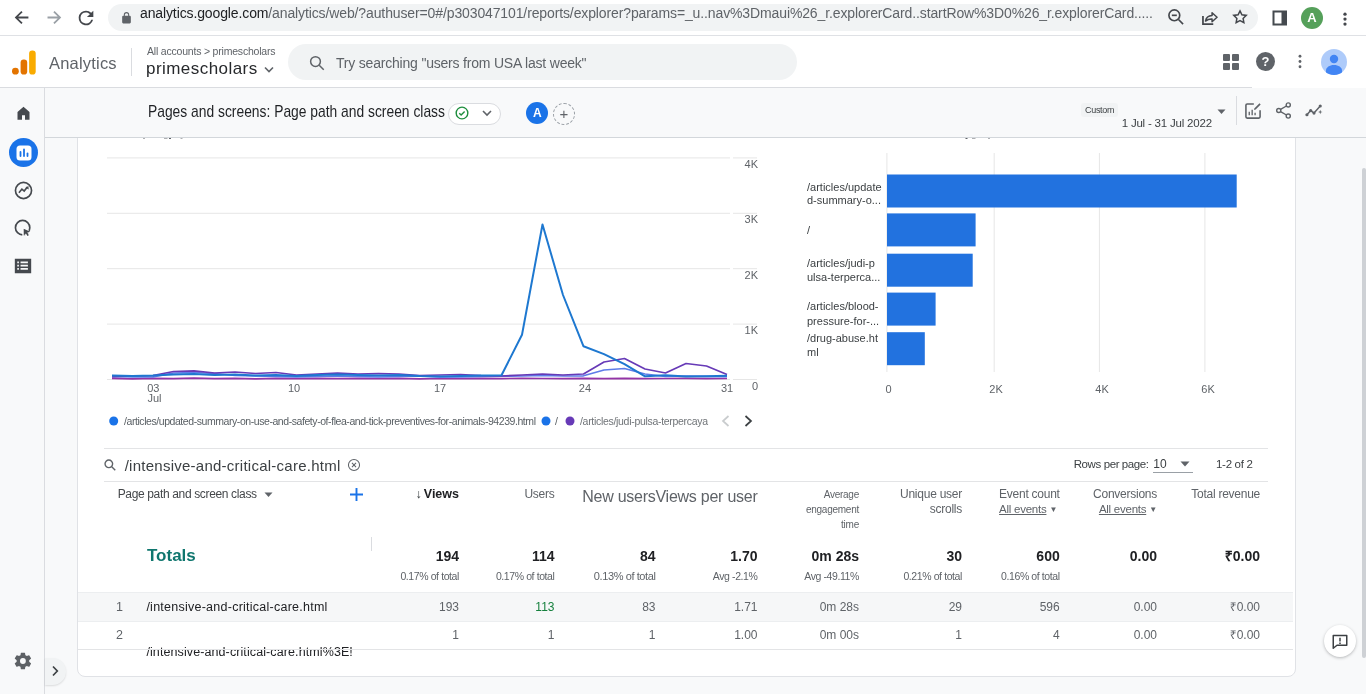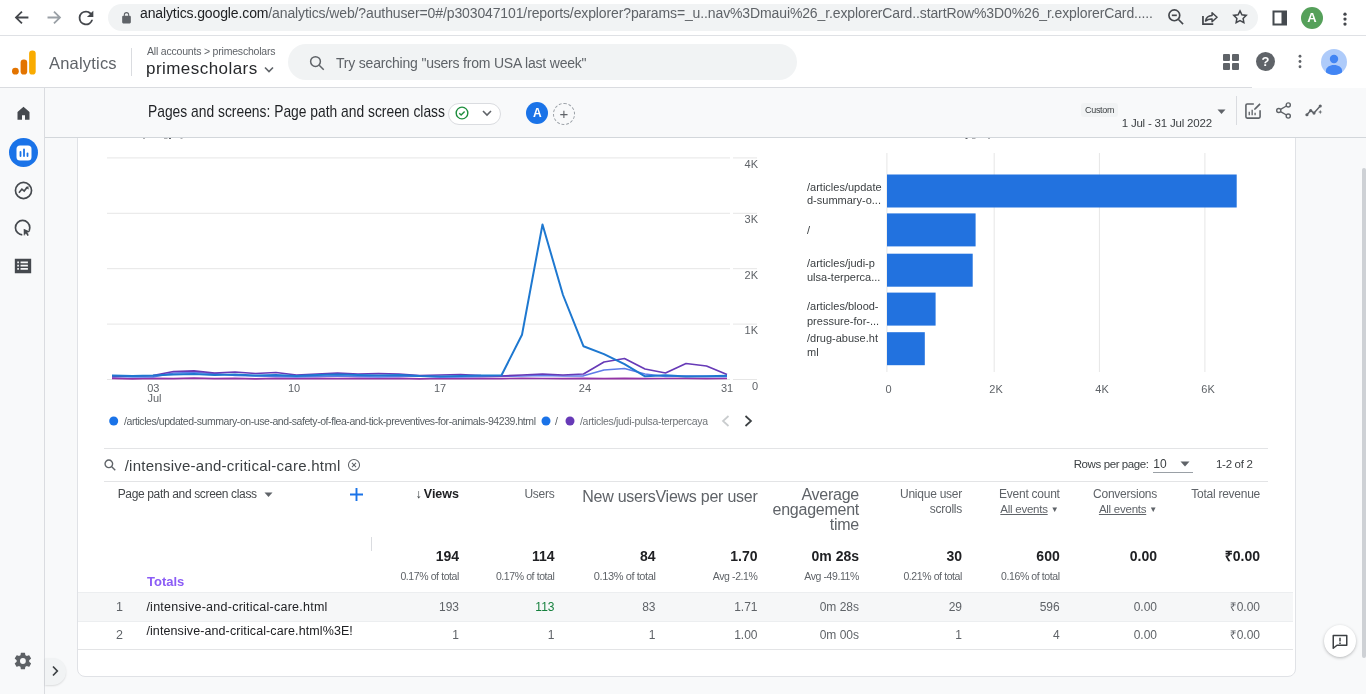--- a/index.html
+++ b/index.html
@@ -129,27 +129,27 @@
 <svg class="ab" style="left:186px;top:364.5px" width="9" height="6" viewBox="0 0 9 6">
         <path d="M0.5 0.5L4.5 5 8.5 0.5z" fill="#5f6368"></path>
       </svg>
 <svg class="ab" style="left:271px;top:359.5px" width="15" height="15" viewBox="0 0 15 15">
         <path d="M7.5 1v13M1 7.5h13" stroke="#1a73e8" stroke-width="1.9"></path>
       </svg>
 <div class="txt" style="right:836px;top:359.6px;font-size:12.5px;color:#202124;font-weight:700;"><span style="font-weight:400;color:#3c4043;font-size:12.5px;padding-right:2px;">↓</span>Views</div>
 <div class="txt" style="right:740.5px;top:359.6px;font-size:12px;letter-spacing:-0.25px;color:#5f6368;">Users</div>
 <div class="txt" style="right:639.5px;top:359.6px;font-size:16px;letter-spacing:-0.25px;color:#5f6368;">New users</div>
 <div class="txt" style="right:537.5px;top:359.6px;font-size:16px;letter-spacing:-0.25px;color:#5f6368;">Views per user</div>
-<div class="ab" style="right:436px;top:359.6px;font-size:16px;letter-spacing:-0.25px;color:#5f6368;text-align:right;line-height:15px;">Average<br>engagement<br>time</div>
+<div class="ab" style="right:436px;top:359.6px;font-size:10px;letter-spacing:-0.25px;color:#5f6368;text-align:right;line-height:15px;">Average<br>engagement<br>time</div>
 <div class="ab" style="right:333px;top:359.6px;font-size:12px;letter-spacing:-0.25px;color:#5f6368;text-align:right;line-height:15px;">Unique user<br>scrolls</div>
-<div class="ab" style="right:235.3px;top:359.6px;font-size:12px;letter-spacing:-0.25px;color:#5f6368;text-align:center;line-height:15px;">Event count<br><span style="font-size:11.5px;text-decoration:underline;">All events</span> <span style="font-size:8px;vertical-align:1px;">▼</span></div>
+<div class="ab" style="right:235.3px;top:359.6px;font-size:12px;letter-spacing:-0.25px;color:#5f6368;text-align:left;line-height:15px;">Event count<br><span style="font-size:11.5px;text-decoration:underline;">All events</span> <span style="font-size:8px;vertical-align:1px;">▼</span></div>
 <div class="ab" style="right:138px;top:359.6px;font-size:12px;letter-spacing:-0.25px;color:#5f6368;text-align:right;line-height:15px;">Conversions<br><span style="font-size:11.5px;text-decoration:underline;">All events</span> <span style="font-size:8px;vertical-align:1px;">▼</span></div>
 <div class="txt" style="right:35px;top:359.6px;font-size:12px;letter-spacing:-0.25px;color:#5f6368;margin-left:40px;">Total revenue</div>
 <div class="ab" style="left:293px;top:410px;width:1px;height:14px;background:#dadce0;"></div>
-<div class="txt" style="left:69px;top:447px;font-size:13px;font-weight:700;color:#8b5cf6;">Totals</div>
+<div class="txt" style="left:69px;top:419px;font-size:17px;font-weight:700;color:#0f766e;">Totals</div>
 <div class="txt" style="right:836px;top:421px;font-size:14px;font-weight:700;color:#202124;">194</div>
 <div class="txt" style="right:740.5px;top:421px;font-size:14px;font-weight:700;color:#202124;">114</div>
 <div class="txt" style="right:639.5px;top:421px;font-size:14px;font-weight:700;color:#202124;">84</div>
 <div class="txt" style="right:537.5px;top:421px;font-size:14px;font-weight:700;color:#202124;">1.70</div>
 <div class="txt" style="right:436px;top:421px;font-size:14px;font-weight:700;color:#202124;">0m 28s</div>
 <div class="txt" style="right:333px;top:421px;font-size:14px;font-weight:700;color:#202124;">30</div>
 <div class="txt" style="right:235.3px;top:421px;font-size:14px;font-weight:700;color:#202124;">600</div>
 <div class="txt" style="right:138px;top:421px;font-size:14px;font-weight:700;color:#202124;">0.00</div>
 <div class="txt" style="right:35px;top:421px;font-size:14px;font-weight:700;color:#202124;">₹0.00</div>
 <div class="txt" style="right:836px;top:443px;font-size:10.5px;letter-spacing:-0.4px;color:#5f6368;">0.17% of total</div>
@@ -165,21 +165,21 @@
 <div class="txt" style="right:836px;top:473px;font-size:12px;color:#5f6368;">193</div>
 <div class="txt" style="right:740.5px;top:473px;font-size:12px;color:#15803d;">113</div>
 <div class="txt" style="right:639.5px;top:473px;font-size:12px;color:#5f6368;">83</div>
 <div class="txt" style="right:537.5px;top:473px;font-size:12px;color:#5f6368;">1.71</div>
 <div class="txt" style="right:436px;top:473px;font-size:12px;color:#5f6368;">0m 28s</div>
 <div class="txt" style="right:333px;top:473px;font-size:12px;color:#5f6368;">29</div>
 <div class="txt" style="right:235.3px;top:473px;font-size:12px;color:#5f6368;">596</div>
 <div class="txt" style="right:138px;top:473px;font-size:12px;color:#5f6368;">0.00</div>
 <div class="txt" style="right:35px;top:473px;font-size:12px;color:#5f6368;">₹0.00</div>
 <div class="txt" style="left:38px;top:500.5px;font-size:12.5px;color:#5f6368;">2</div>
-<div class="txt" style="left:68.4px;top:497px;font-size:12.5px;letter-spacing:0.1px;color:#202124;">/intensive-and-critical-care.html%3E!</div>
+<div class="txt" style="left:68.4px;top:518px;font-size:12.5px;letter-spacing:0.1px;color:#202124;">/intensive-and-critical-care.html%3E!</div>
 <div class="txt" style="right:836px;top:501px;font-size:12px;color:#5f6368;">1</div>
 <div class="txt" style="right:740.5px;top:501px;font-size:12px;color:#5f6368;">1</div>
 <div class="txt" style="right:639.5px;top:501px;font-size:12px;color:#5f6368;">1</div>
 <div class="txt" style="right:537.5px;top:501px;font-size:12px;color:#5f6368;">1.00</div>
 <div class="txt" style="right:436px;top:501px;font-size:12px;color:#5f6368;">0m 00s</div>
 <div class="txt" style="right:333px;top:501px;font-size:12px;color:#5f6368;">1</div>
 <div class="txt" style="right:235.3px;top:501px;font-size:12px;color:#5f6368;">4</div>
 <div class="txt" style="right:138px;top:501px;font-size:12px;color:#5f6368;">0.00</div>
 <div class="txt" style="right:35px;top:501px;font-size:12px;color:#5f6368;">₹0.00</div>
 <div class="ab" style="left:0;top:521.5px;width:1215px;height:1px;background:#e3e4e6;"></div>

